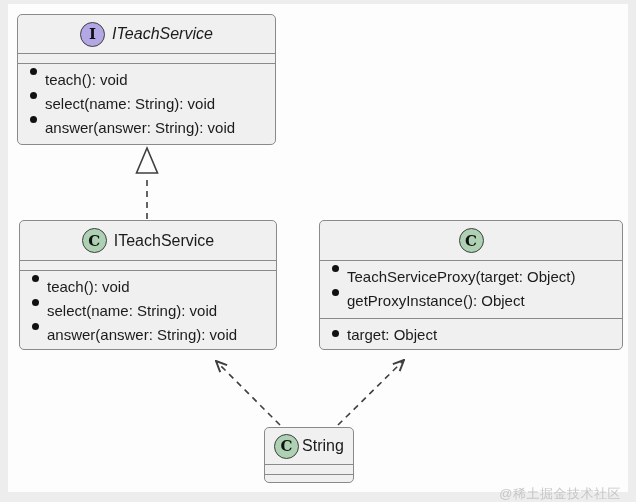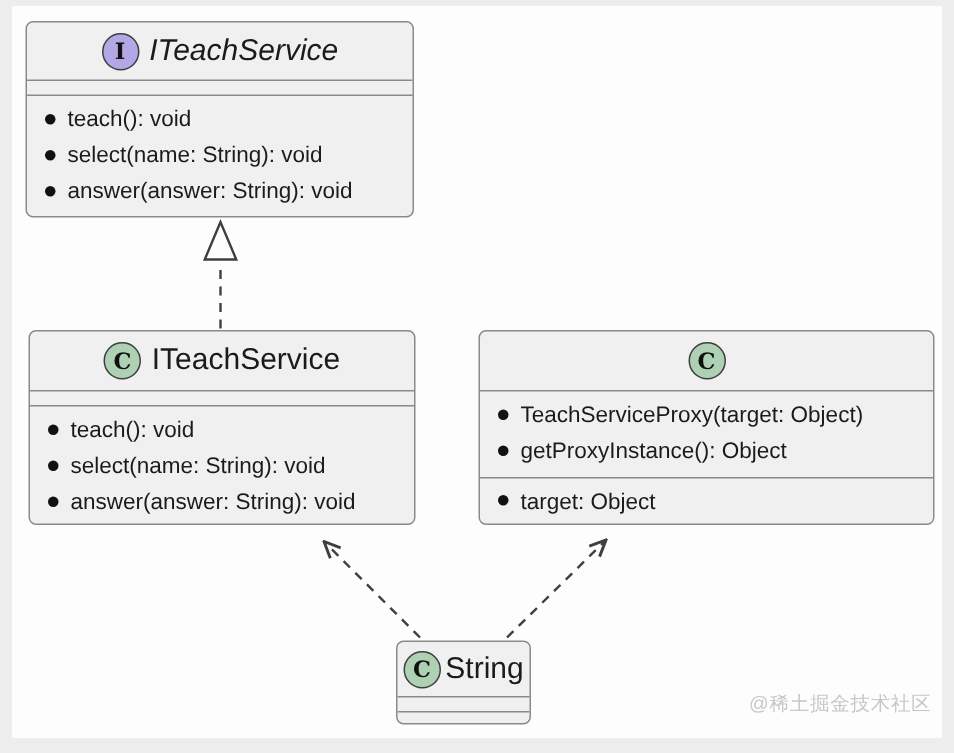--- a/index.html
+++ b/index.html
@@ -13,29 +13,29 @@
   .canvas{position:absolute; left:8px; top:4px; width:620px; height:488px; background:var(--canvas-bg);}
   .connectors{position:absolute; left:0; top:0; width:636px; height:502px; pointer-events:none;}
   .umlbox{position:absolute; background:var(--box-fill); border:1px solid var(--box-border);
           border-radius:5px; color:var(--text-color); display:flex; flex-direction:column;}
   .umltitle{display:flex; align-items:center; justify-content:center; gap:7px; flex:none;}
   .spot{width:25px; height:25px; border-radius:50%; border:1.5px solid var(--icon-border);
         display:flex; align-items:center; justify-content:center; flex:none;
         font-family:"DejaVu Serif", serif; font-size:15px; font-weight:600; font-style:normal; color:#111;}
   .spot.interface{background:var(--interface-icon-bg);}
   .spot.class{background:var(--class-icon-bg);}
-  .cname{font-size:20px; white-space:nowrap;}
+  .cname{font-size:16px; white-space:nowrap;}
   .cname.italic{font-style:italic;}
   .compartment{border-top:1px solid var(--box-border); flex:none;}
   .members{padding-top:4px; flex:1 1 auto; overflow:hidden;}
-  .member{display:flex; align-items:center; line-height:24px; height:24px; white-space:nowrap;}
+  .member{display:flex; align-items:flex-start; line-height:24px; height:24px; white-space:nowrap;}
   .dot{width:7px; height:7px; border-radius:50%; background:#111; margin:0 8px 2px 12px; flex:none;}
   .mtext{font-size:15px;}
   .fieldsrow{display:flex; align-items:center;}
-  .watermark{position:absolute; right:15px; top:460px; font-size:13px; letter-spacing:.5px;
+  .watermark{position:absolute; right:15px; top:485px; font-size:13px; letter-spacing:.5px;
              color:var(--watermark-color);text-align:center;}
 </style>
 </head>
 <body>
 
 <div class="viewport">
   <div class="canvas"></div>
 
   <svg class="connectors" viewBox="0 0 636 502" xmlns="http://www.w3.org/2000/svg">
     <defs>

